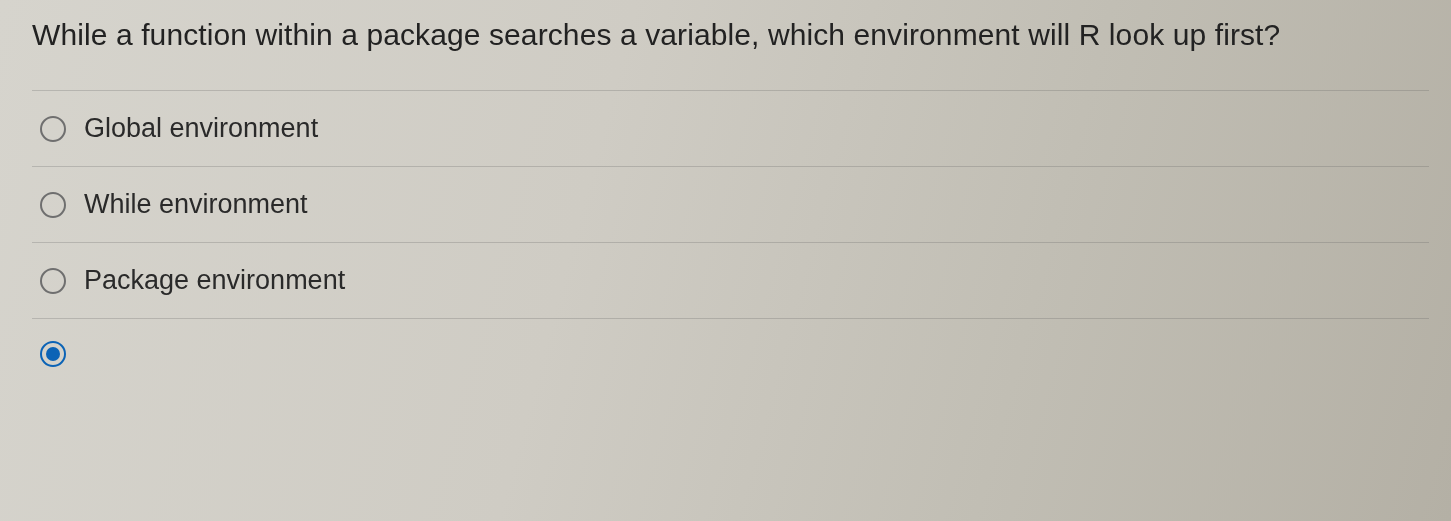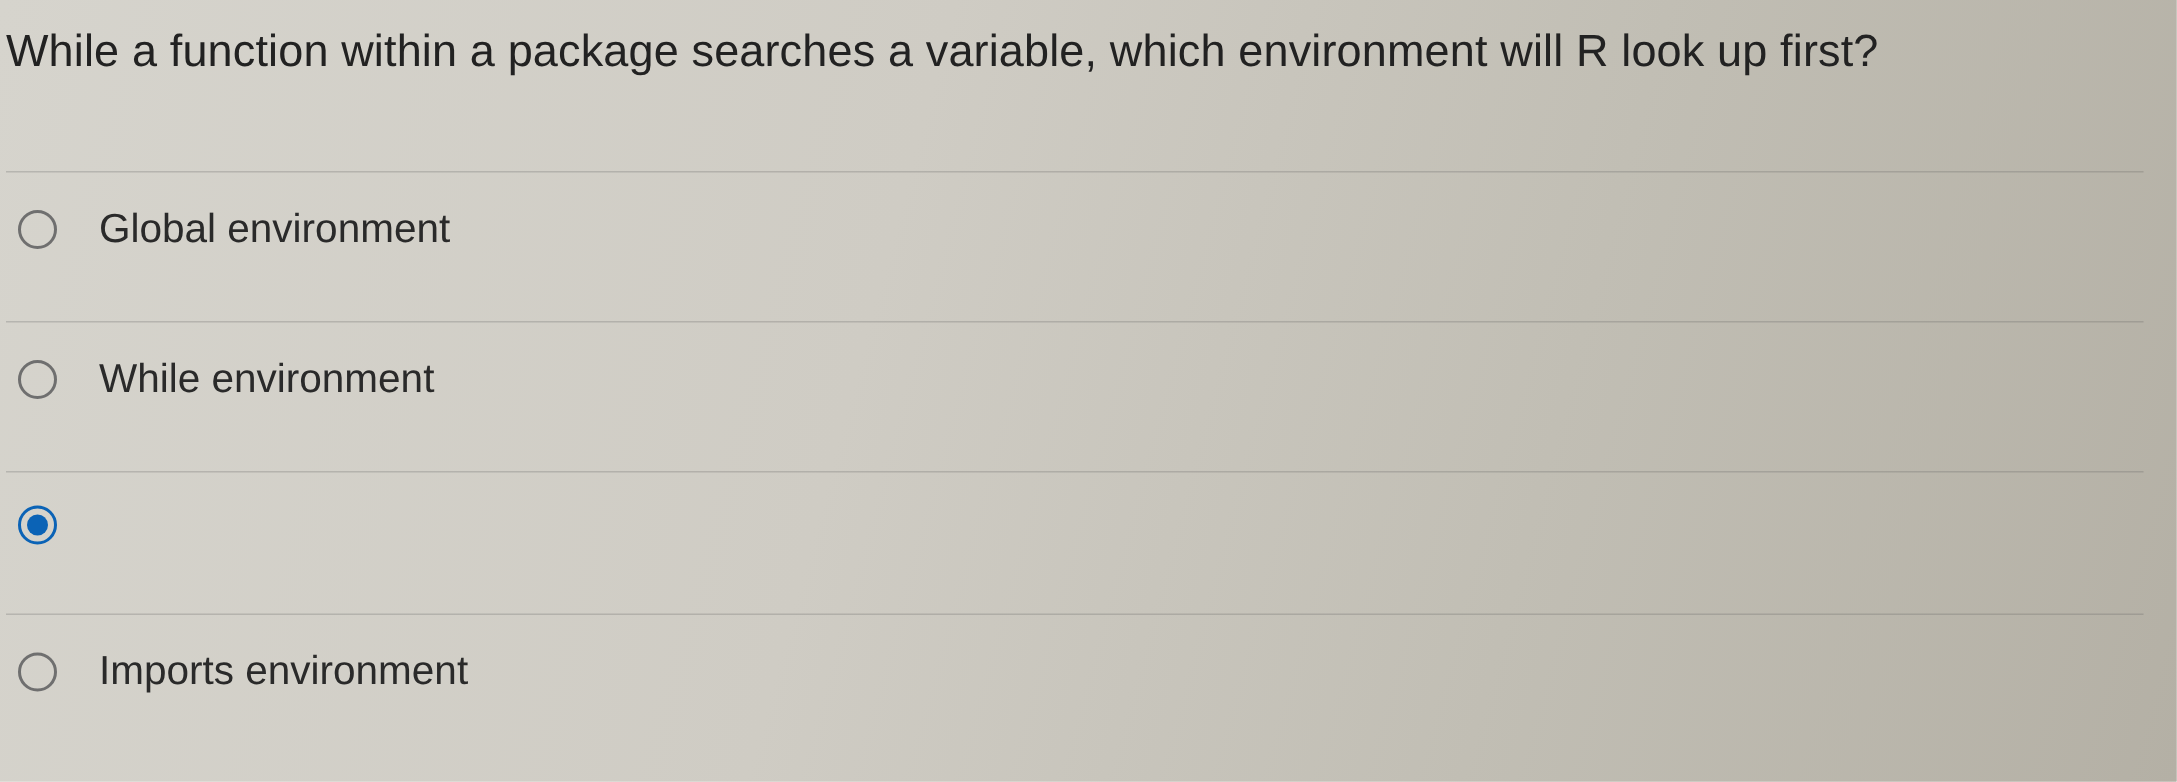--- a/index.html
+++ b/index.html
@@ -6,44 +6,43 @@
     margin: 0;
     padding: 0;
     width: 1451px;
     height: 521px;
     overflow: hidden;
     font-family: "Segoe UI", "Helvetica Neue", Arial, sans-serif;
     background: linear-gradient(105deg, #d6d4cd 0%, #cfccc4 40%, #c1beb4 70%, #b4b0a5 100%);
     color: #2c2c2c;
   }
   .wrap {
-    padding: 18px 22px 0 4px;
+    padding: 18px 22px 0 32px;
     box-sizing: border-box;
     width: 100%;
     height: 100%;
   }
   .question {
     font-size: 30px;
     font-weight: 500;
     color: #222;
     margin-bottom: 38px;
     letter-spacing: 0.1px;
   }
   .options {
     display: flex;
     flex-direction: column;
   }
   .opt-row {
     display: flex;
     align-items: center;
-    gap: 28px;
+    gap: 18px;
     padding: 22px 8px 22px 8px;
     border-top: 1px solid rgba(90,90,90,0.25);
     cursor: pointer;
-    margin-top: 24px;
   }
   .radio {
     flex: 0 0 auto;
     width: 26px;
     height: 26px;
     border-radius: 50%;
     border: 2.5px solid #6f6f6f;
     box-sizing: border-box;
     display: flex;
     align-items: center;
@@ -80,26 +79,26 @@
     <div class="opt-row">
       <span class="radio"></span>
       <span class="opt-label">Global environment</span>
     </div>
 
     <div class="opt-row">
       <span class="radio"></span>
       <span class="opt-label">While environment</span>
     </div>
 
+    <div class="opt-row">
+      <span class="radio"></span>
+      <span class="opt-label">Package environment</span>
+    </div>
 
     <div class="opt-row">
       <span class="radio selected">
           <span class="dot"></span>
         </span>
     </div>
 
-    <div class="opt-row">
-      <span class="radio"></span>
-      <span class="opt-label">Imports environment</span>
-    </div>
 
   </div>
 </div>
 
 </body></html>

